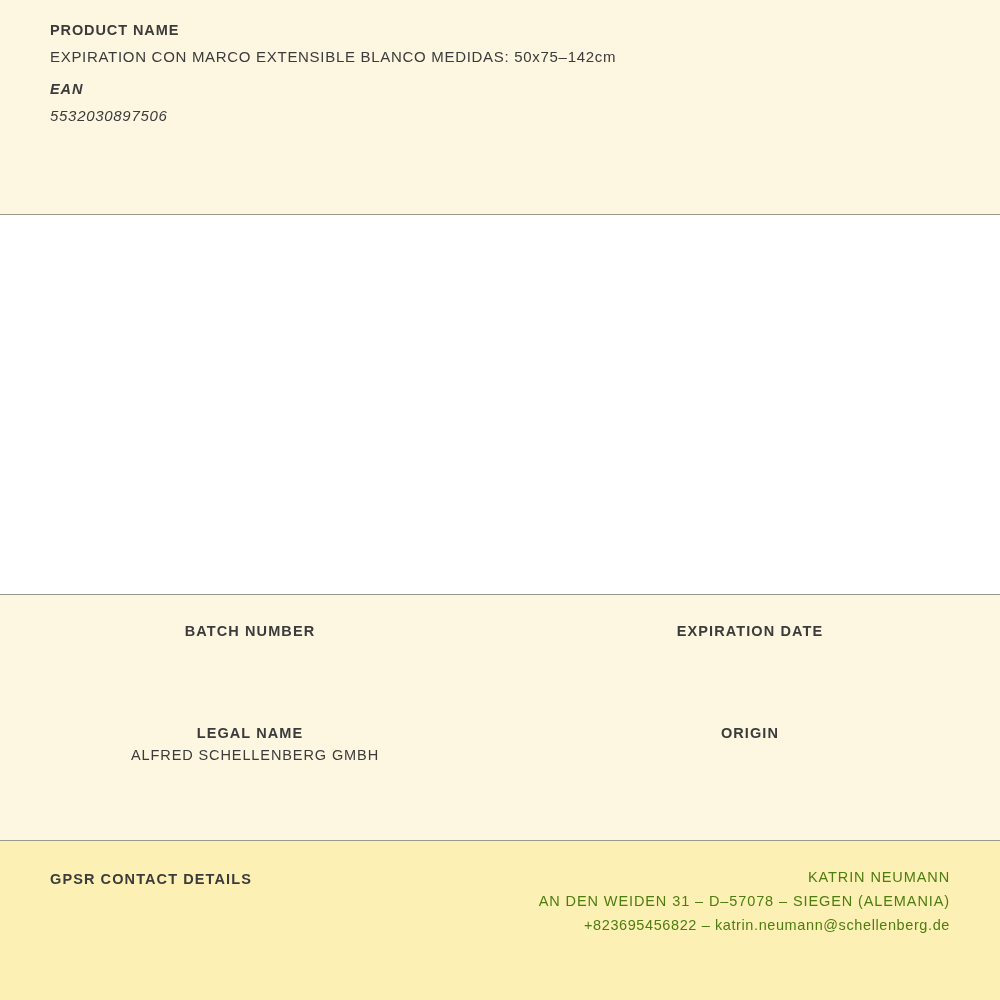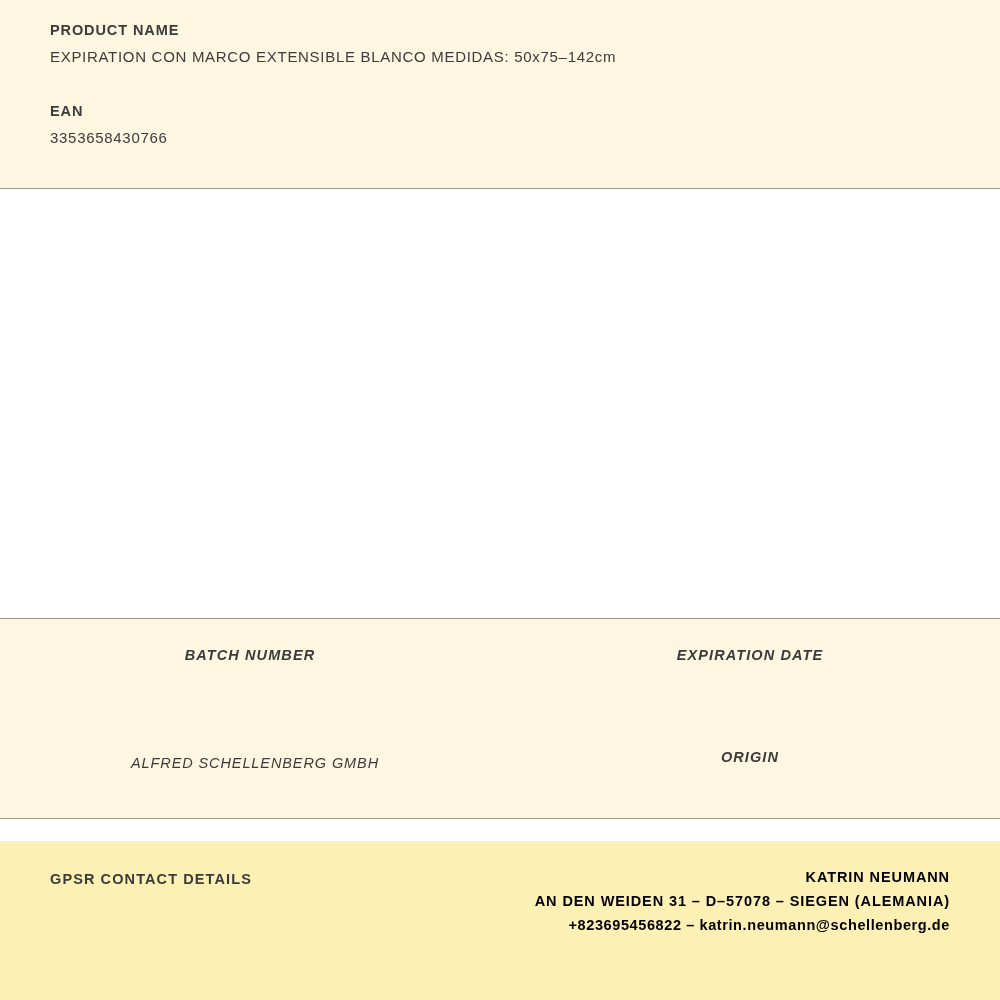--- a/index.html
+++ b/index.html
@@ -21,55 +21,55 @@
     display: flex;
     flex-direction: column;
   }
 
   
   .top-block {
     background: #fdf6e0;
     padding: 22px 50px 18px 50px;
     box-sizing: border-box;
     border-bottom: 1px solid #9a9a8a;
-    height: 189px;
+    height: 215px;
   }
   .field-label {
     font-size: 14.5px;
     font-weight: bold;
     letter-spacing: 0.9px;
     color: #3b3b3b;
     margin: 0 0 10px 0;
     text-transform: uppercase;
   }
   .field-value {
     font-size: 15px;
     letter-spacing: 0.7px;
     color: #3b3b3b;
     margin: 0;
   }
   .field-group + .field-group {
-    margin-top: 38px;
+    margin-top: 16px;
+    font-style: italic;
   }
 
   
   .middle-blank {
     flex: 1 1 auto;
     background: #ffffff;
     border-bottom: 1px solid #9a9a8a;
   }
 
   
   .attr-block {
     background: #fdf6e0;
     border-bottom: 1px solid #9a9a8a;
     box-sizing: border-box;
     padding: 28px 0 22px 0;
-    height: 200px;
-    font-style: italic;
+    height: 246px;
   }
   .attr-row {
     display: flex;
     width: 100%;
   }
   .attr-cell {
     flex: 1 1 50%;
     text-align: center;
     box-sizing: border-box;
   }
@@ -96,78 +96,77 @@
 
   
   .footer-block {
     background: #fdf0b5;
     box-sizing: border-box;
     padding: 28px 50px 24px 50px;
     display: flex;
     align-items: flex-start;
     justify-content: space-between;
     height: 159px;
-    margin-top: 22px;
   }
   .footer-title {
     font-size: 14.5px;
     font-weight: bold;
     letter-spacing: 1.1px;
     color: #3b3b3b;
     text-transform: uppercase;
     margin: 0;
     padding-top: 2px;
   }
   .footer-lines {
     text-align: right;
   }
   .footer-line {
     font-size: 14.5px;
     letter-spacing: 0.9px;
-    color: #000000;
+    color: #4d7c0f;
     margin: 0 0 8px 0;
     text-transform: uppercase;
-    font-weight: bold;
   }
   .footer-line.contact {
     text-transform: none;
     letter-spacing: 0.6px;
   }
 </style>
 </head>
 <body>
 
 <div class="sheet">
 
   <div class="top-block">
     <div class="field-group">
       <p class="field-label">PRODUCT NAME</p>
       <p class="field-value">EXPIRATION CON MARCO EXTENSIBLE BLANCO MEDIDAS: 50x75–142cm</p>
     </div>
     <div class="field-group">
       <p class="field-label">EAN</p>
-      <p class="field-value">3353658430766</p>
+      <p class="field-value">5532030897506</p>
     </div>
   </div>
 
   <div class="middle-blank"></div>
 
   <div class="attr-block">
     <div class="attr-row">
       <div class="attr-cell">
         <p class="attr-label">BATCH NUMBER</p>
         <p class="attr-value"></p>
       </div>
       <div class="attr-cell">
         <p class="attr-label">EXPIRATION DATE</p>
         <p class="attr-value"></p>
       </div>
     </div>
     <div class="attr-row second">
       <div class="attr-cell">
+        <p class="attr-label">LEGAL NAME</p>
         <p class="attr-value">ALFRED SCHELLENBERG GMBH</p>
       </div>
       <div class="attr-cell">
         <p class="attr-label">ORIGIN</p>
       </div>
     </div>
   </div>
 
   <div class="footer-block">
     <p class="footer-title">GPSR CONTACT DETAILS</p>

